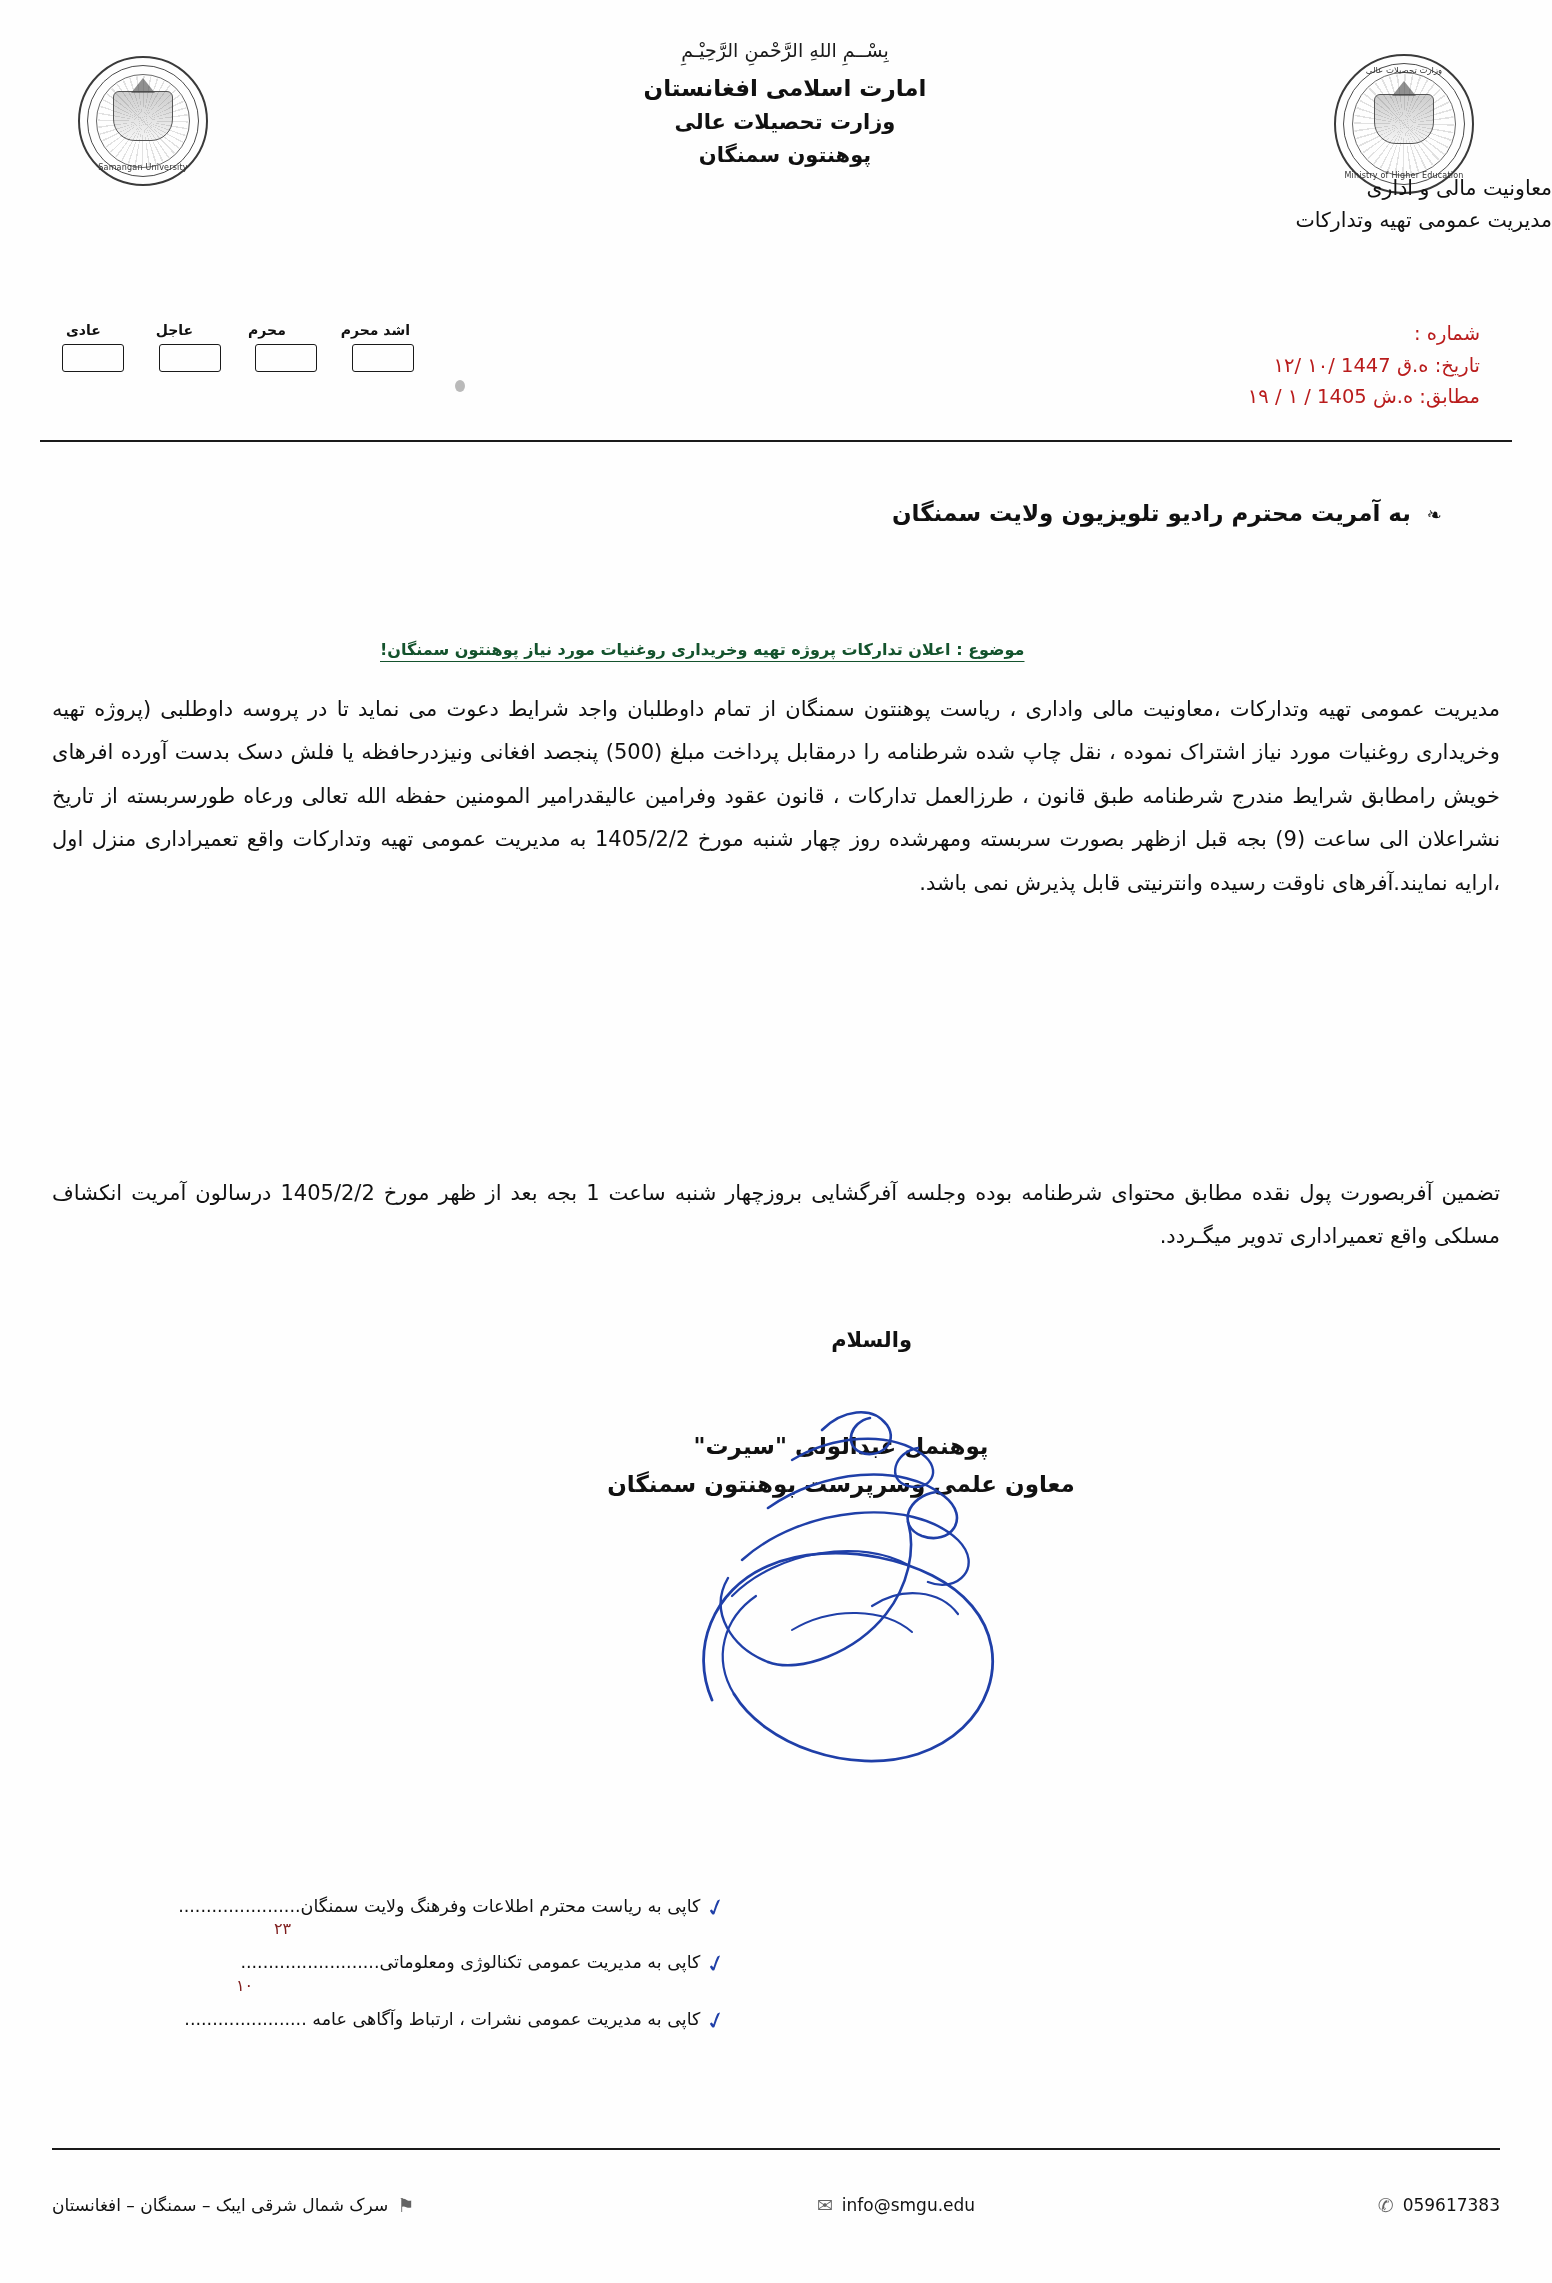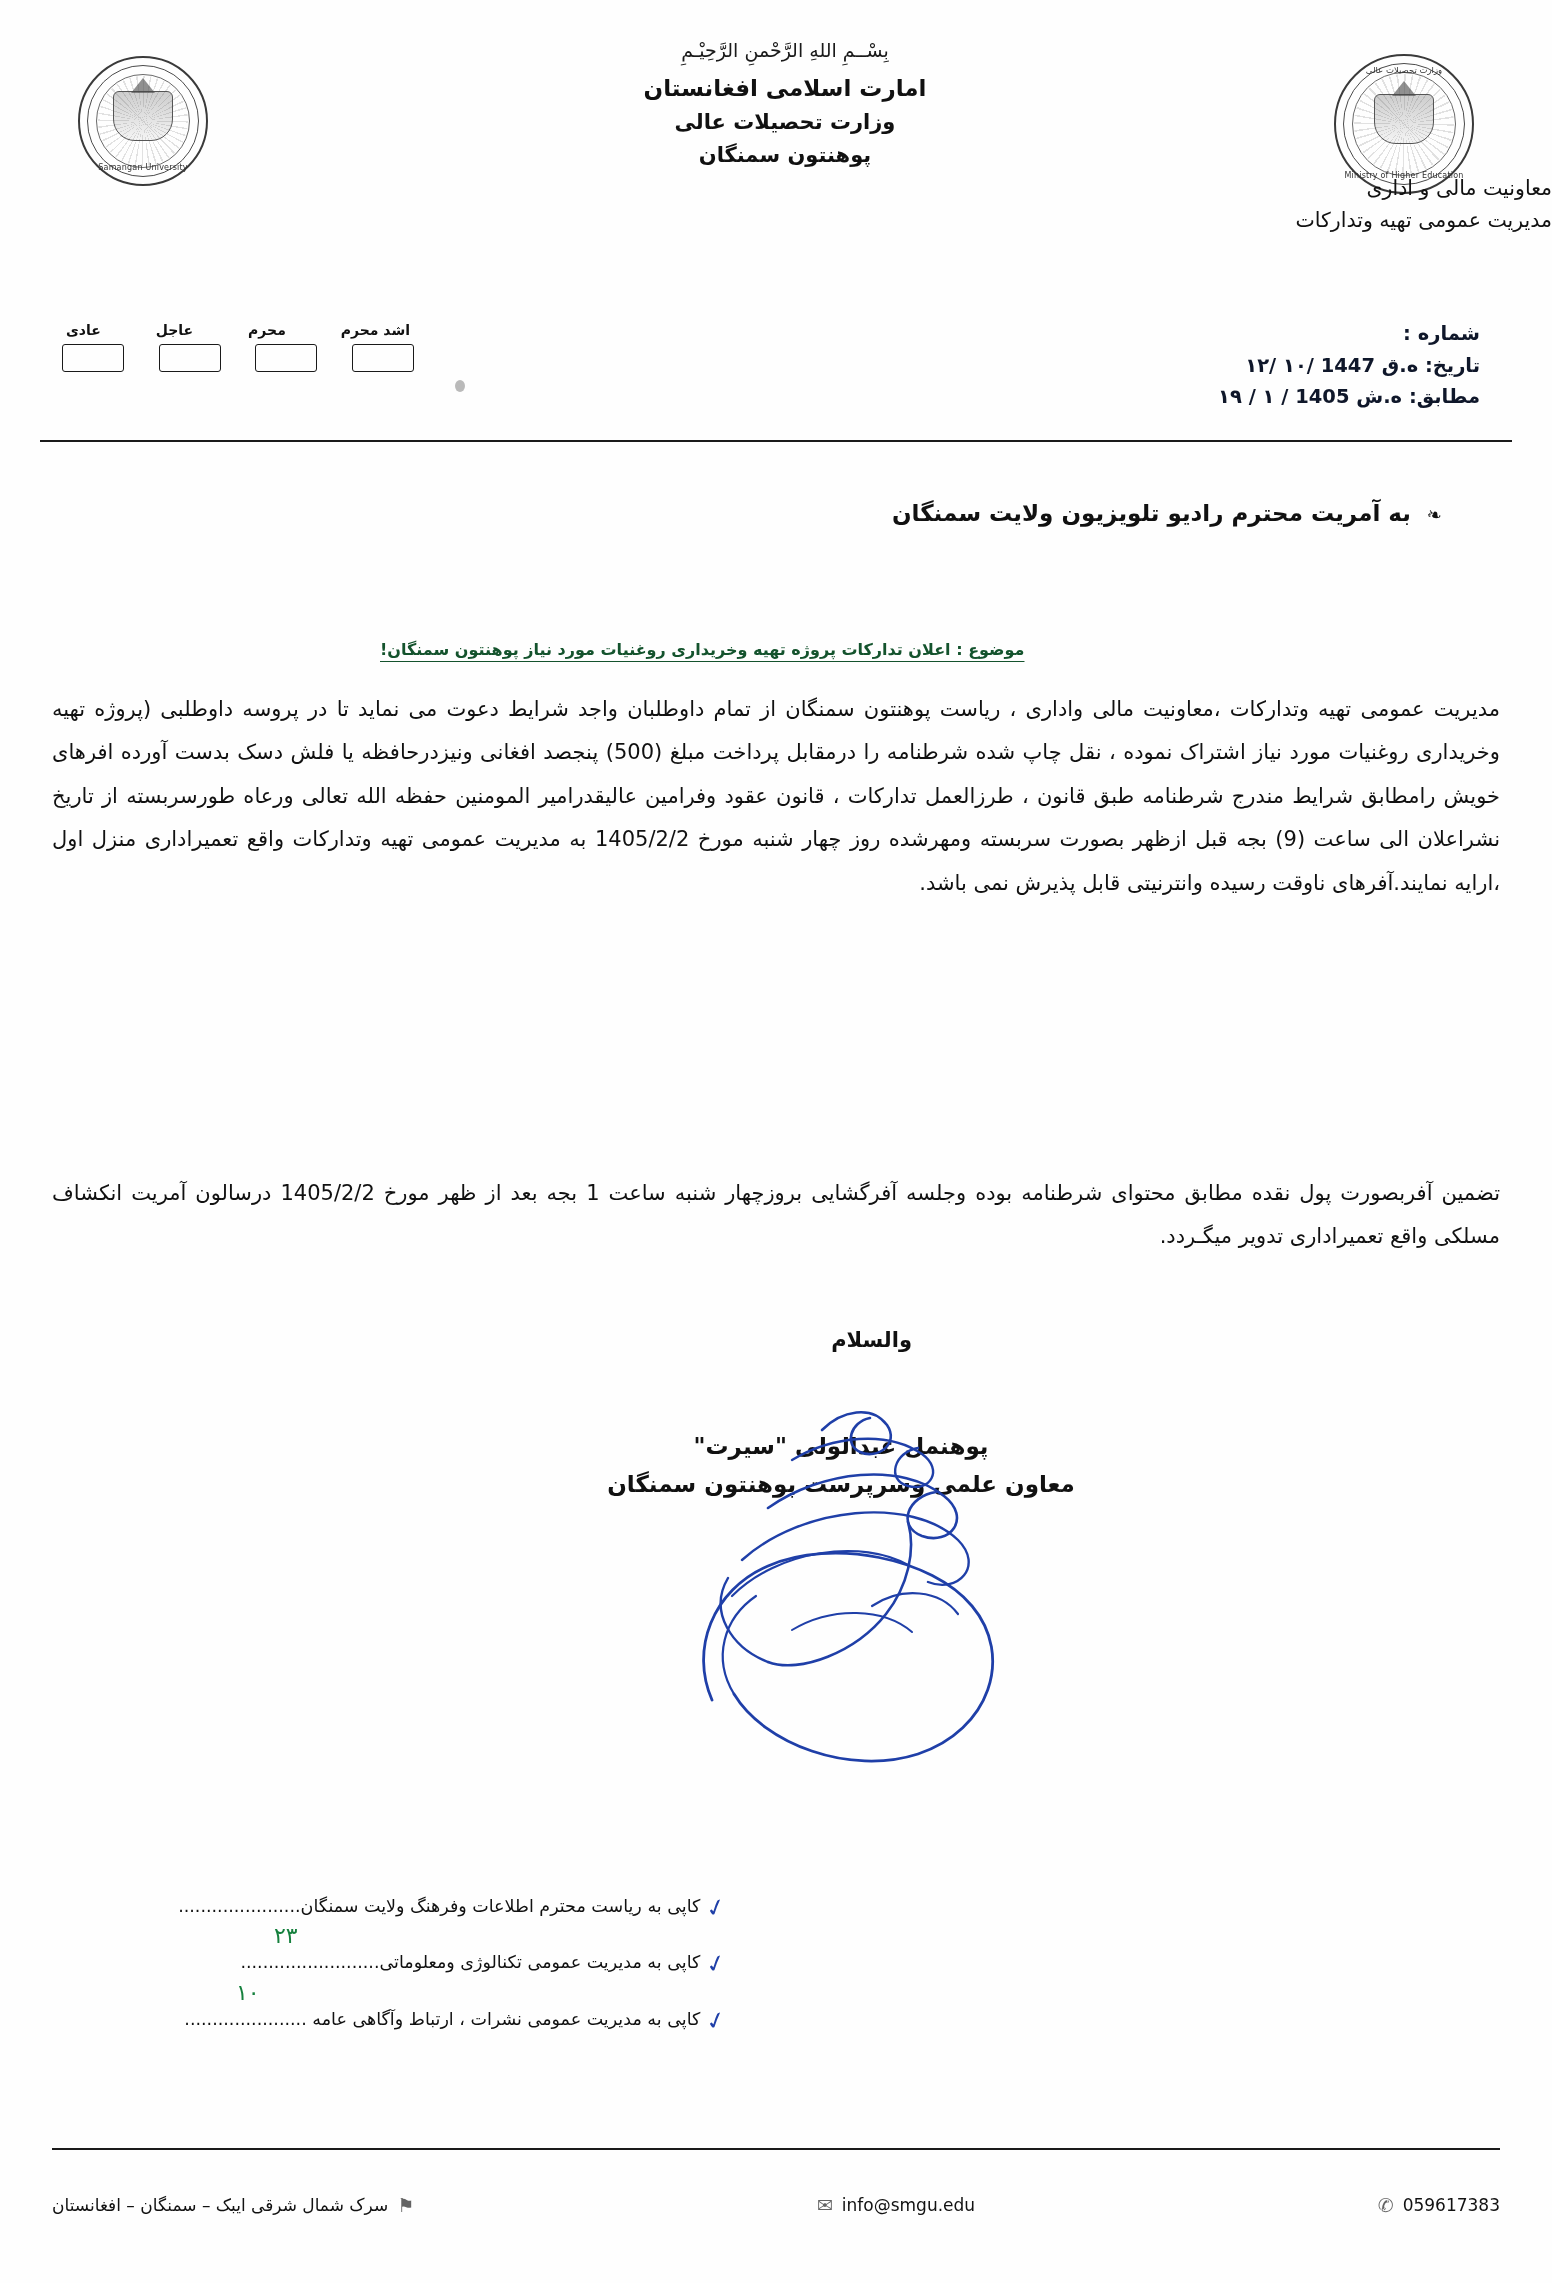--- a/index.html
+++ b/index.html
@@ -124,23 +124,23 @@
   .org-line.sub { font-size: 21px; font-weight: bold; }
   .org-line.sub2 { font-size: 20.5px; font-weight: normal; text-align: right; }
 
   
   .meta {
     position: absolute;
     top: 318px;
     right: 72px;
     text-align: right;
     font-size: 19.5px;
-    font-weight: bold;
+    font-weight: normal;
     line-height: 1.62;
-    color: #0f172a;
+    color: #b91c1c;
   }
   .meta .num-ltr { direction: ltr; unicode-bidi: embed; }
 
   .urgency {
     position: absolute;
     top: 322px;
     left: 62px;
     width: 352px;
   }
   .urgency-labels {
@@ -274,22 +274,22 @@
   .cc .tick {
     display: inline-block;
     color: #1f3fa8;
     font-size: 24px;
     transform: rotate(-15deg);
     margin-right: 6px;
     vertical-align: -4px;
   }
   .cc .hand-num {
     position: absolute;
-    color: #15803d;
-    font-size: 22px;
+    color: #7f1d1d;
+    font-size: 16px;
     top: -26px;
   }
   .cc .hand-num.n1 { left: 214px; }
   .cc .hand-num.n2 { left: 176px; }
 
   
   .footer-rule {
     position: absolute;
     left: 52px;
     right: 52px;

